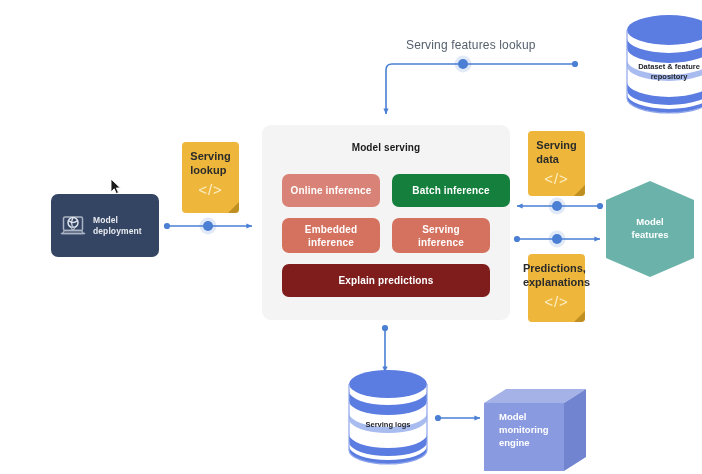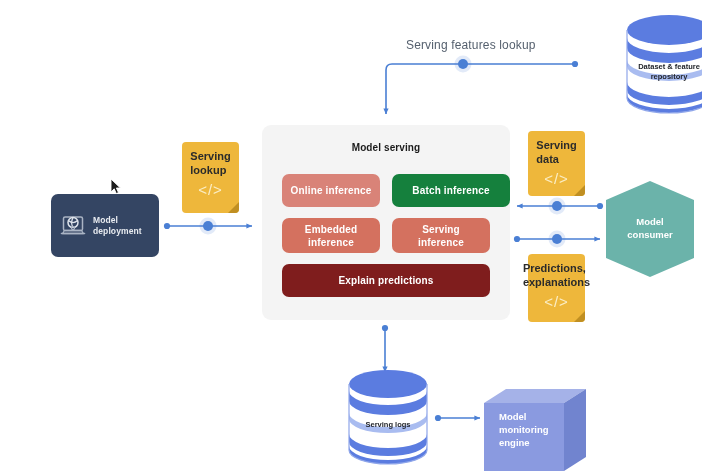--- a/index.html
+++ b/index.html
@@ -305,21 +305,21 @@
     <div class="sticky-code">&lt;/&gt;</div>
     <div class="sticky-fold"></div>
   </div>
 
   <div class="node hexagon">
     <svg width="92" height="98" viewBox="0 0 92 98">
       <path d="M46,1 L90,20 L90,78 L46,97 L2,78 L2,20 Z" fill="#6bb3aa"></path>
     </svg>
     <div class="hex-label">
       <div>Model</div>
-      <div>consumer</div>
+      <div>features</div>
     </div>
   </div>
 
   <div class="node cyl cyl-repo">
     <svg width="104" height="104" viewBox="0 0 104 104">
       <path d="M10,18 L10,86 A42,15 0 0 0 94,86 L94,18 Z" fill="#ffffff"></path>
       <ellipse cx="52" cy="18" rx="42" ry="15" fill="#5b7ce0"></ellipse>
       <path d="M10,26 L10,36 A42,15 0 0 0 94,36 L94,26 A42,15 0 0 1 10,26 Z" fill="#5b7ce0"></path>
       <path d="M10,48 L10,54 A42,15 0 0 0 94,54 L94,48 A42,15 0 0 1 10,48 Z" fill="#a9bcf0"></path>
       <path d="M10,70 L10,78 A42,15 0 0 0 94,78 L94,70 A42,15 0 0 1 10,70 Z" fill="#5b7ce0"></path>

